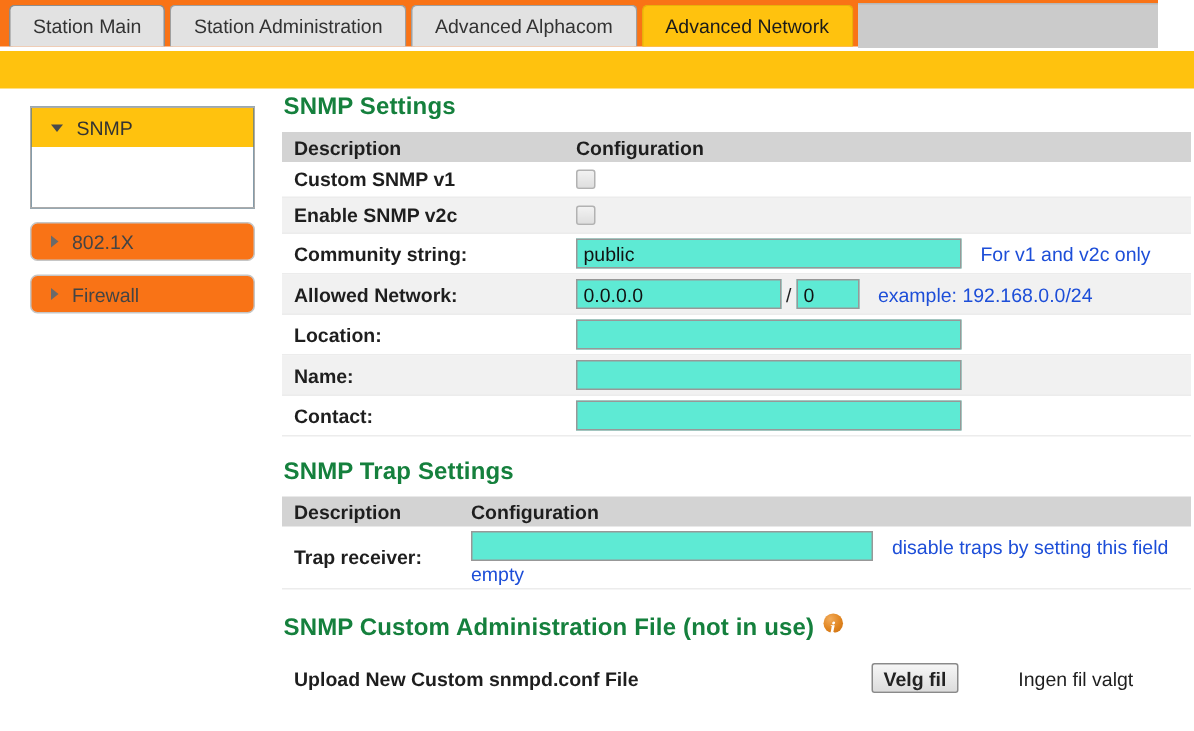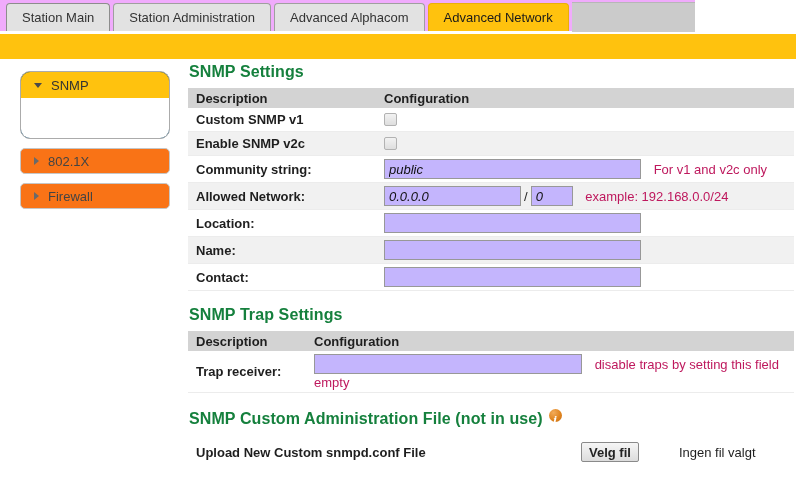--- a/index.html
+++ b/index.html
@@ -3,22 +3,22 @@
 <meta charset="utf-8">
 <style>
   html,body{margin:0;padding:0;}
   body{
     width:796px;height:487px;position:relative;overflow:hidden;
     background:#ffffff;color:#1c1c1c;
     font-family:"Liberation Sans",sans-serif;font-size:13px;
   }
   
   .tabbar{
-    position:absolute;top:0;left:0;width:695px;height:31px;
-    display:flex;align-items:flex-end;background:#f0abfc;
+    position:absolute;top:0;left:0;width:772px;height:31px;
+    display:flex;align-items:flex-end;background:#f97316;
   }
   .tab{
     height:27px;line-height:27px;padding:0 15px;margin-right:3px;
     background:#e2e2e2;border:1px solid #9f9f9f;border-bottom:none;
     border-radius:4px 4px 0 0;color:#333;cursor:default;white-space:nowrap;
   }
   .tab:first-child{margin-left:6px;border-color:#8d8d8d;}
   .tab.active{
     background:#ffc20e;border-color:#e9b00a;color:#1a1a1a;
   }
@@ -26,21 +26,21 @@
     flex:1;height:29px;align-self:flex-start;margin-top:2px;
     background:#cbcbcb;border-top:1px solid #b7b7b7;
   }
   .accent-bar{
     position:absolute;top:34px;left:0;width:796px;height:25px;
     background:#ffc20e;
   }
   
   .sidebar{position:absolute;left:20px;top:71px;width:150px;}
   .acc-open{
-    border:1px solid #ababab;border-radius:10px;overflow:hidden;
+    border:1px solid #ababab;border-radius:0;overflow:hidden;
     background:#0c4a6e;margin-bottom:9px;
   }
   .acc-open-header{
     height:26px;display:flex;align-items:center;padding-left:13px;
     background:#ffc20e;color:#333;cursor:pointer;
   }
   .acc-open-panel{height:40px;background:#fff;}
   .acc-closed{
     height:24px;display:flex;align-items:center;padding-left:13px;
     border:1px solid #c6c6c6;border-radius:5px;background:#f97316;
@@ -71,28 +71,27 @@
   }
   table.cfg td{padding:2px 8px;height:19px;vertical-align:middle;}
   table.cfg tbody tr{border-bottom:1px solid #ececec;}
   table.cfg tbody tr:nth-child(even){background:#f1f1f1;}
   td.lbl{font-weight:bold;color:#1e1e1e;}
   .w-desc1{width:172px;}
   .w-desc2{width:102px;}
   input.txt{
     height:16px;border:1px solid #989898;padding:1px 4px;margin:1px 0;
     font-family:"Liberation Sans",sans-serif;font-size:13px;color:#111;
-    background:#c4b5fd;
-    font-style:italic;
+    background:#5eead4;
   }
   .input-wide{width:247px;}
   .input-network{width:127px;}
   .input-prefix{width:32px;}
   .input-trap{width:258px;}
-  .note{color:#be185d;padding-left:9px;}
+  .note{color:#1d4ed8;padding-left:9px;}
   .slash{padding:0 3px;color:#1e1e1e;}
   input.chk{
     -webkit-appearance:none;appearance:none;width:13px;height:13px;
     border:1px solid #b2b2b2;border-radius:2px;margin:2px 0;
     background:linear-gradient(#f2f2f2,#dedede);vertical-align:middle;
   }
   
   .info-icon{
     display:inline-block;width:13px;height:13px;border-radius:50%;
     background:radial-gradient(circle at 35% 28%,#f2ab5a 0%,#e0841f 55%,#c86f12 100%);

